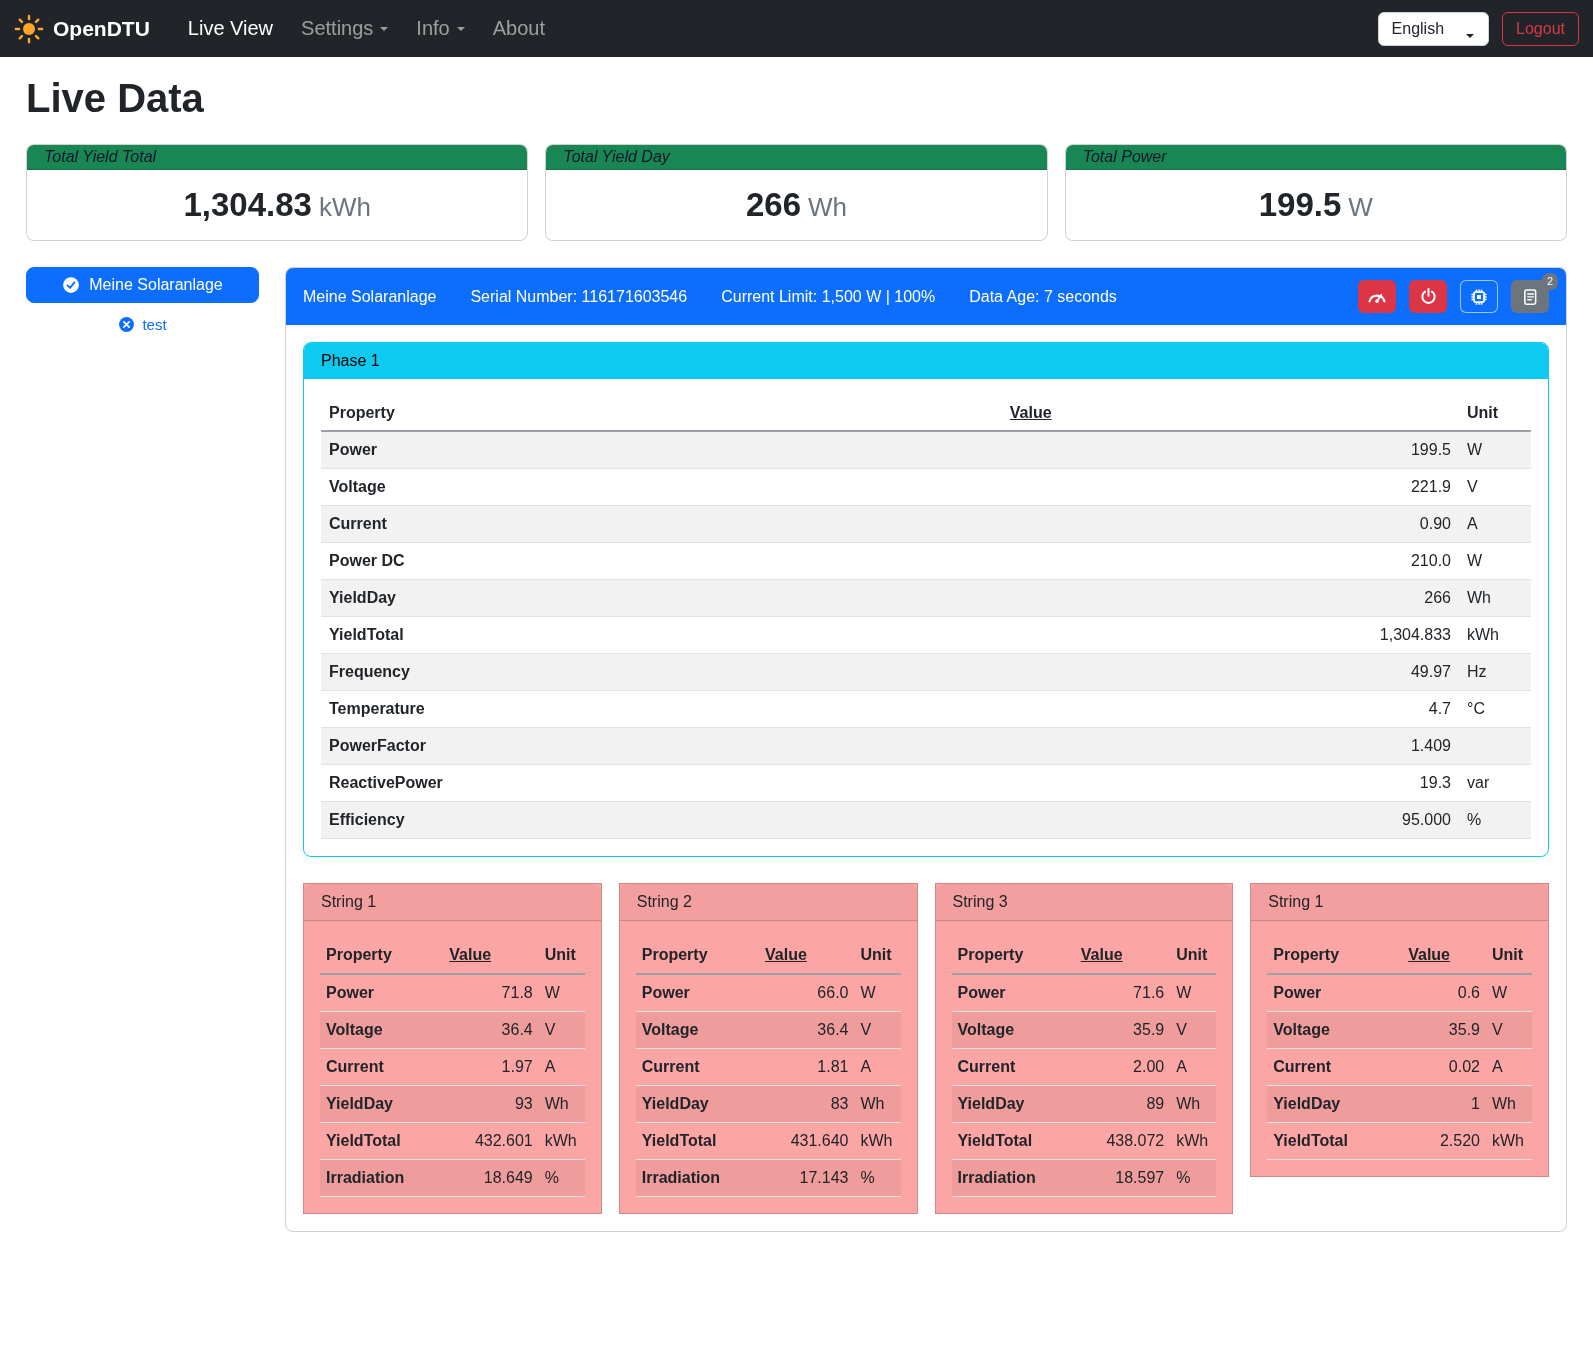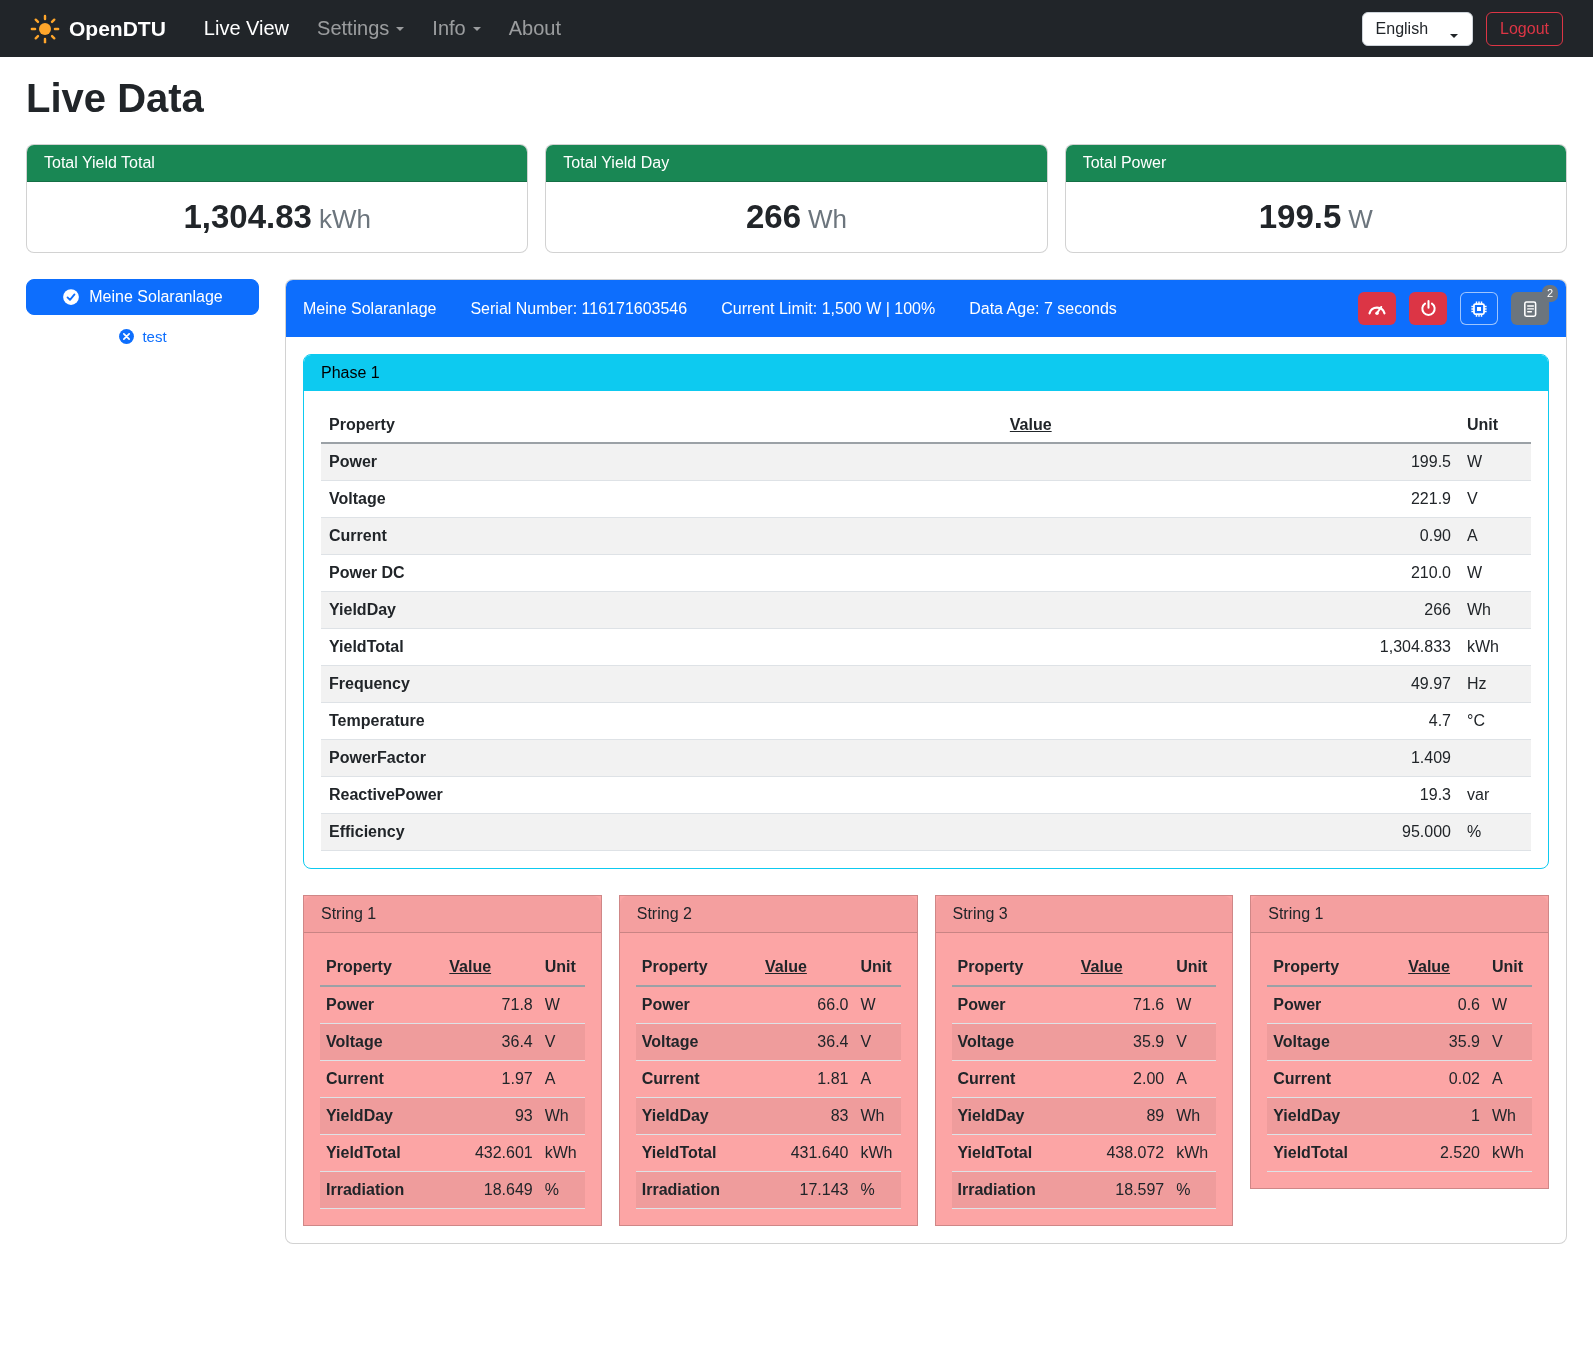--- a/index.html
+++ b/index.html
@@ -11,21 +11,21 @@
     width:1593px;
     min-height:1359px;
     font-size:16px;
   }
   
   .navbar {
     background:#212529;
     height:57px;
     display:flex;
     align-items:center;
-    padding:0 30px;
+    padding:0 14px;
   }
   .brand {
     display:flex; align-items:center; gap:9px;
     color:#fff; font-size:21px; font-weight:700;
     margin-right:24px; cursor:pointer; text-decoration:none;
   }
   .nav-links { display:flex; align-items:center; }
   .nav-link {
     color:rgba(255,255,255,.55);
     text-decoration:none;
@@ -60,23 +60,24 @@
   
   .container { padding:0 26px 30px 26px; }
   h1.page-title { font-size:40px; font-weight:600; margin:19px 0 23px 0; }
   
   .cards-row { display:flex; gap:17px; }
   .summary-card {
     flex:1; border:1px solid rgba(0,0,0,.175);
     border-radius:8px; overflow:hidden; background:#fff;
   }
   .summary-card-head {
-    background:#198754; color:#ffffff;
-    padding:9px 17px; font-size:16px;
+    background:#198754; color:#0f172a;
+    padding:3px 17px; font-size:16px;
     border-bottom:1px solid rgba(0,0,0,.175);
+    font-style:italic;
   }
   .summary-card-body { padding:16px; text-align:center; }
   .summary-value { font-size:33px; font-weight:700; }
   .summary-unit { font-size:26px; font-weight:500; color:#6c757d; margin-left:7px; }
   
   .main-row { margin-top:26px; display:flex; gap:26px; align-items:flex-start; }
   .left-col { width:233px; flex:none; }
   .inverter-select-btn {
     width:100%; background:#0d6efd; color:#fff;
     border:1px solid #0d6efd; border-radius:8px;

